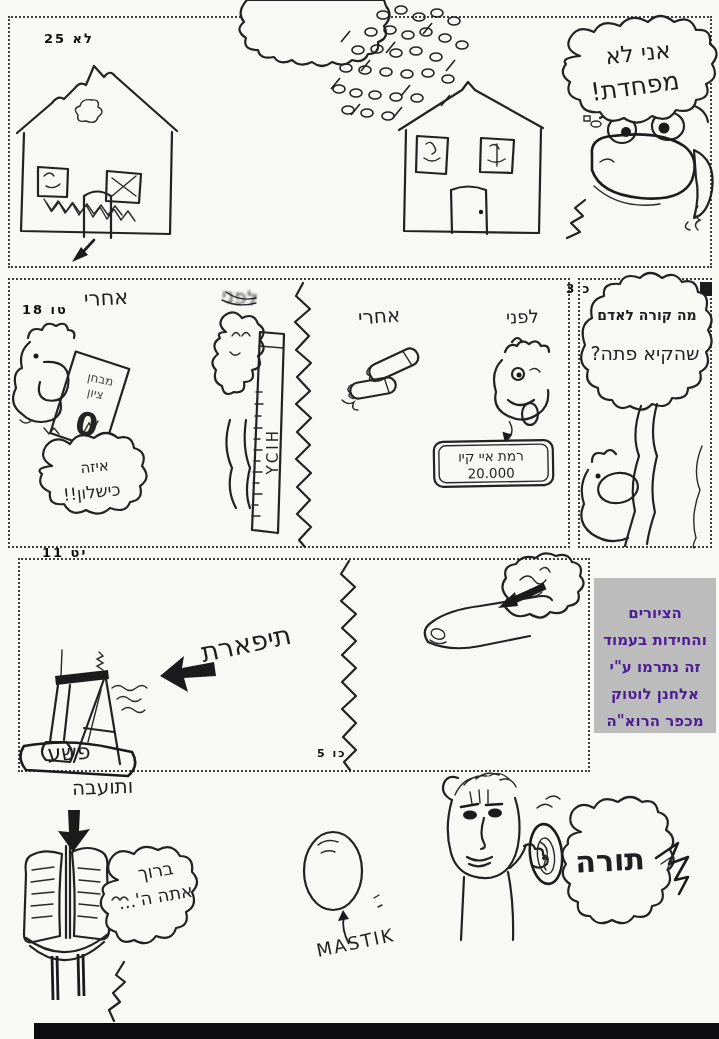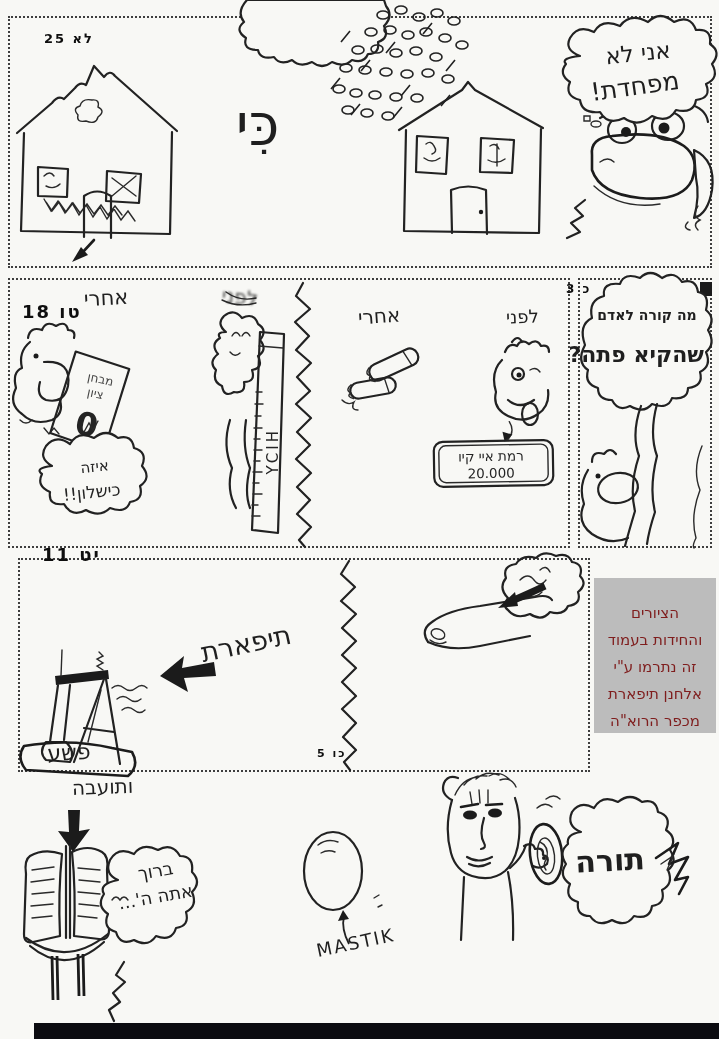--- a/index.html
+++ b/index.html
@@ -4,27 +4,27 @@
 <style>
   * { margin:0; padding:0; box-sizing:border-box; }
   html,body { background:#9a9a9a; }
   .page { position:relative; width:719px; height:1039px; background:#f8f8f5;
           overflow:hidden; font-family:"DejaVu Sans", sans-serif; }
   .panel { position:absolute; border:2px dotted #3e3e3e; z-index:1; }
   .art  { position:absolute; left:0; top:0; z-index:3; pointer-events:none; }
   .hw   { position:absolute; color:#1f1f1f; direction:rtl; white-space:nowrap;
           z-index:4; line-height:1; }
   .lbl  { position:absolute; color:#0e0e0e; font-weight:bold; direction:rtl;
-          white-space:nowrap; font-size:18px; letter-spacing:2px; z-index:4; line-height:1; }
+          white-space:nowrap; font-size:13px; letter-spacing:2px; z-index:4; line-height:1; }
   .under { z-index:2; }
   .smud { filter:blur(1.1px); opacity:.8; }
   .ctr  { text-align:center; }
   .credit { position:absolute; left:594px; top:578px; width:122px; height:155px;
             background:#bcbcbc; z-index:4; direction:rtl; text-align:center; padding-top:22px; }
-  .credit span { display:block; font-size:15px; font-weight:normal; line-height:27px; color:#7f1d1d; }
+  .credit span { display:block; font-size:15px; font-weight:bold; line-height:27px; color:#4c1d95; }
   .bar { position:absolute; left:34px; top:1023px; width:685px; height:16px;
          background:#0b0b10; z-index:4; }
   .ink   { stroke:#222; fill:none; stroke-width:2.2; stroke-linecap:round; stroke-linejoin:round; }
   .inkB  { stroke:#1c1c1c; fill:none; stroke-width:2.6; stroke-linecap:round; stroke-linejoin:round; }
   .thin  { stroke:#2a2a2a; fill:none; stroke-width:1.4; stroke-linecap:round; }
   .fillw { fill:#f8f8f5; }
   .dark  { fill:#1b1b1b; stroke:none; }
   .svgt  { font-family:"DejaVu Sans", sans-serif; fill:#242424; direction:rtl; }
 </style>
 </head>
@@ -280,46 +280,45 @@
     </g>
 
     <g>
       <path class="ink fillw" d="M581,832 Q566,826 572,812 Q580,800 594,808 Q602,794 618,802 Q630,792 642,802 Q656,798 658,812 Q672,816 666,830 Q678,838 670,850 Q678,862 668,870 Q674,884 662,890 Q666,904 652,906 Q650,920 634,916 Q626,928 612,920 Q598,928 590,916 Q576,916 578,902 Q564,898 570,884 Q558,876 566,864 Q558,852 568,844 Q566,834 581,832 Z"></path>
       <path class="inkB" d="M656,858 l22,-15 l-9,21 l19,-7 l-13,23 l13,-3 l-9,17"></path>
       <path class="thin" d="M661,864 l12,-8 l-6,14"></path>
     </g>
   </svg>
 
   <span class="lbl" style="left:44px;top:32px;font-size:13px;">לא 25</span>
-  <span class="hw ctr" style="left:205px;top:96px;width:105px;font-size:58px;">כִּי</span>
   <span class="hw ctr" style="left:596px;top:42px;width:84px;font-size:23px;transform:rotate(-6deg);">אני לא</span>
   <span class="hw ctr" style="left:580px;top:74px;width:110px;font-size:25px;transform:rotate(-8deg);">מפחדת!</span>
 
   <span class="lbl" style="left:22px;top:303px;">טו 18</span>
   <span class="hw" style="left:84px;top:288px;font-size:21px;transform:rotate(-3deg);">אחרי</span>
   <span class="hw ctr smud" style="left:216px;top:287px;width:48px;font-size:20px;transform:rotate(6deg);">לפני</span>
   <span class="hw" style="left:358px;top:306px;font-size:20px;transform:rotate(-4deg);">אחרי</span>
   <span class="hw" style="left:506px;top:308px;font-size:18px;transform:rotate(-2deg);">לפני</span>
 
   <span class="hw ctr" style="left:586px;top:308px;width:122px;font-size:14px;font-weight:bold;">מה קורה לאדם</span>
-  <span class="hw ctr" style="left:586px;top:344px;width:118px;font-size:22px;font-weight:bold;">שהקיא פתה?</span>
+  <span class="hw ctr" style="left:586px;top:344px;width:118px;font-size:19px;font-weight:normal;">שהקיא פתה?</span>
 
   <span class="lbl" style="left:42px;top:546px;">יט 11</span>
   <span class="hw" style="left:200px;top:630px;font-size:27px;transform:rotate(-12deg);">תיפארת</span>
   <span class="hw ctr" style="left:34px;top:742px;width:70px;font-size:22px;transform:rotate(-3deg);">פשע</span>
 
   <span class="lbl" style="left:317px;top:748px;font-size:11px;">כו 5</span>
   <span class="hw" style="left:72px;top:777px;font-size:20px;transform:rotate(-2deg);">ותועבה</span>
   <span class="hw" style="left:138px;top:862px;font-size:18px;transform:rotate(-10deg);">ברוך</span>
   <span class="hw" style="left:118px;top:888px;font-size:18px;transform:rotate(-10deg);">אתה ה'...</span>
   <span class="hw" style="left:316px;top:934px;font-size:18px;letter-spacing:2px;direction:ltr;transform:rotate(-12deg);">MASTIK</span>
   <span class="hw ctr" style="left:566px;top:846px;width:88px;font-size:30px;font-weight:bold;transform:rotate(-3deg);">תורה</span>
 
   <div class="credit">
     <span>הציורים</span>
     <span>והחידות בעמוד</span>
     <span>זה נתרמו ע"י</span>
-    <span>אלחנן תיפארת</span>
+    <span>אלחנן לוטוק</span>
     <span>מכפר הרוא"ה</span>
   </div>
 
   <div class="bar"></div>
 </div>
 
 </body></html>

